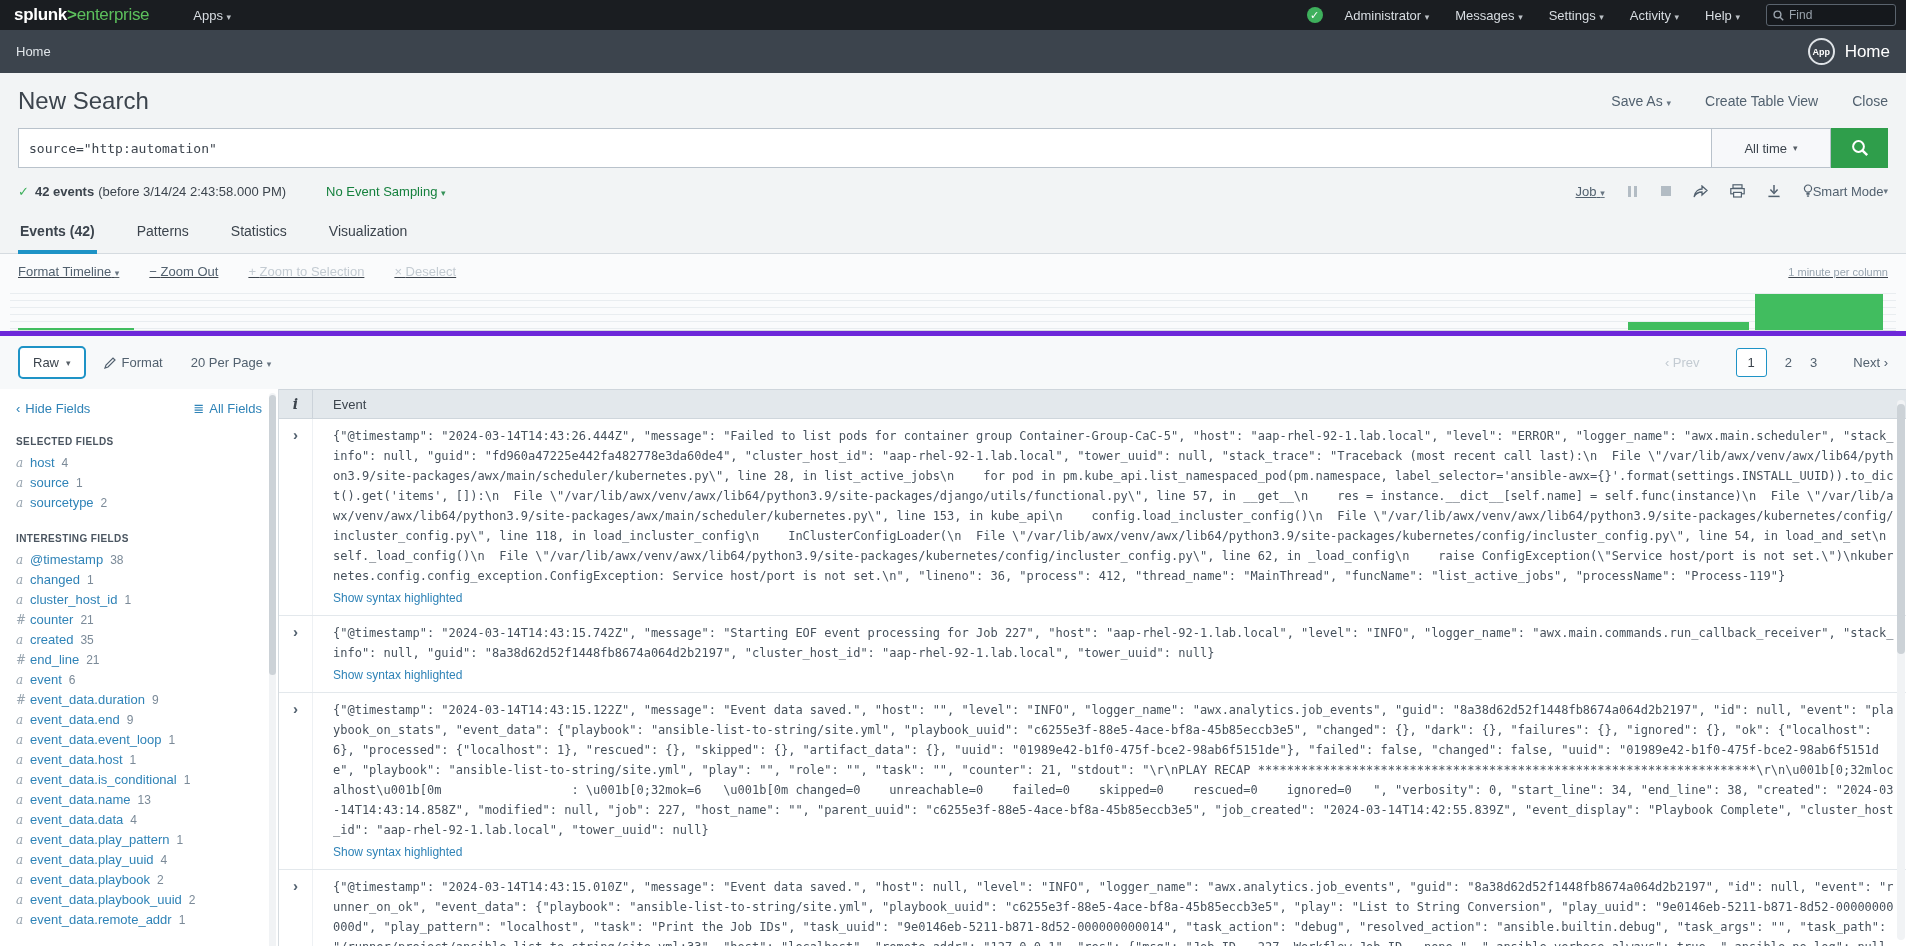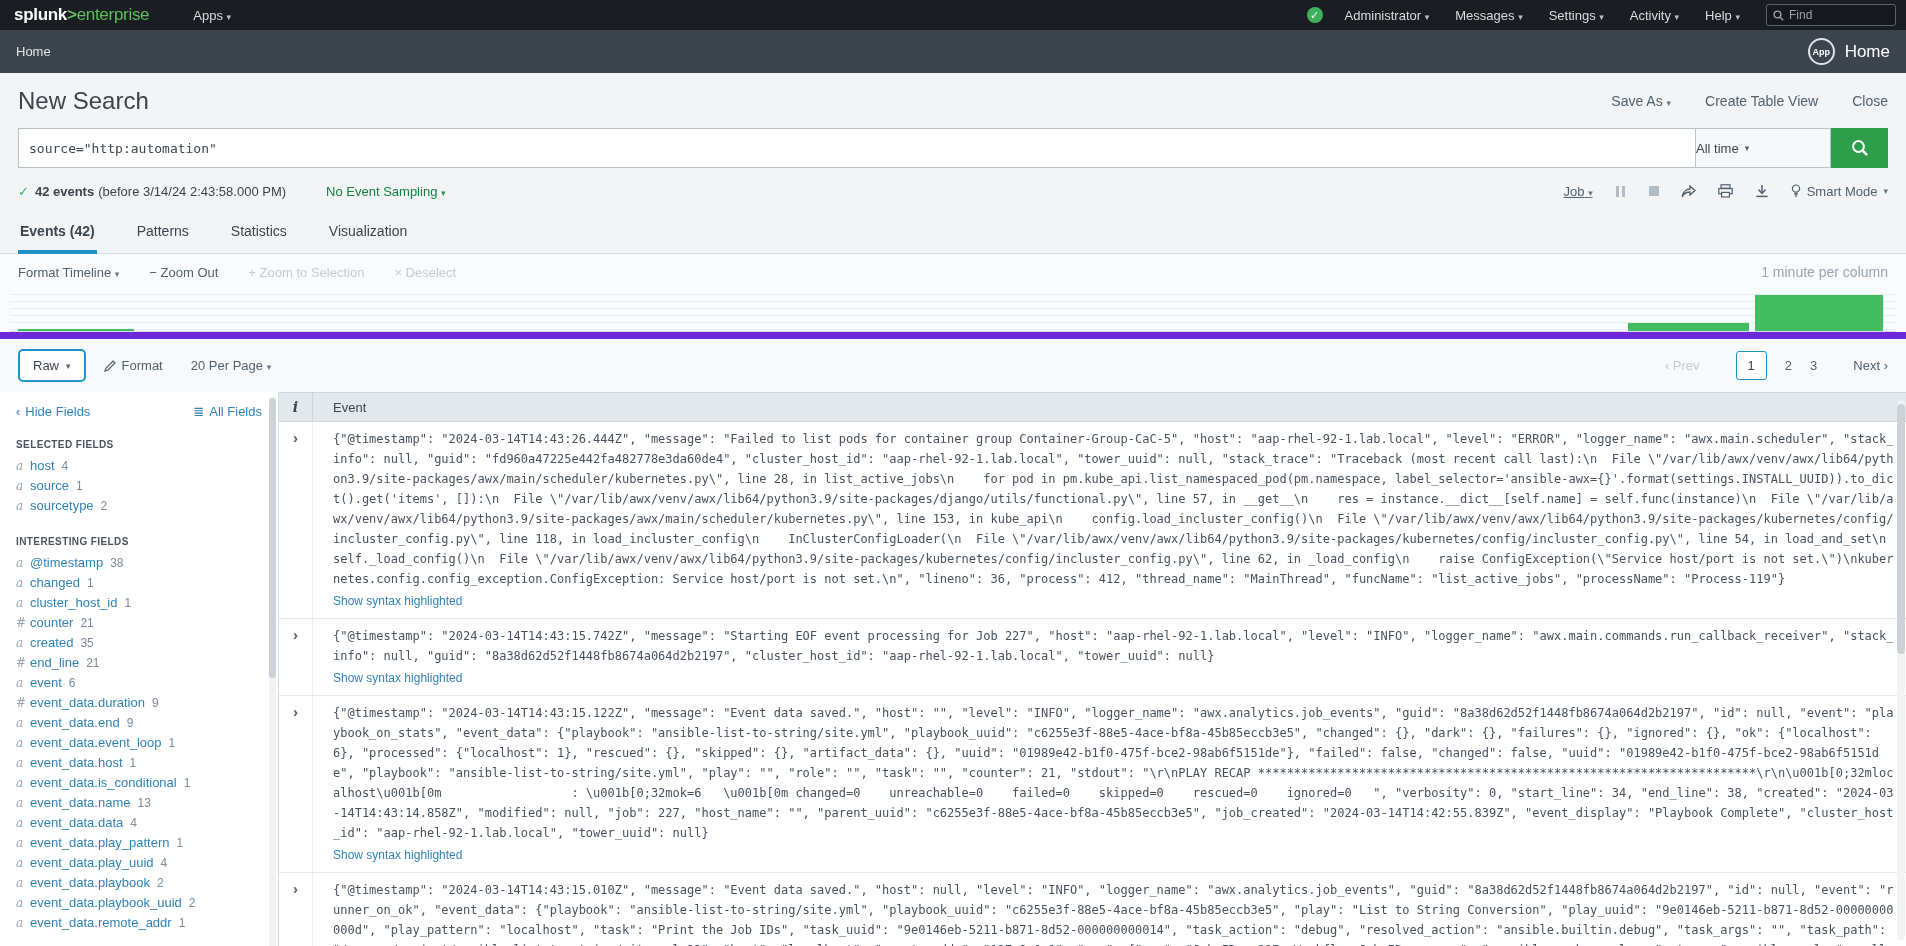--- a/index.html
+++ b/index.html
@@ -35,47 +35,47 @@
 
   
   .search-head { padding:14px 18px 0 18px; }
   .sh-row1 { display:flex; align-items:center; }
   .page-title { font-size:24px; font-weight:500; color:#3c444d; }
   .sh-actions { margin-left:auto; display:flex; gap:34px; }
   .sh-action { font-size:14px; color:#52616f; cursor:pointer; white-space:nowrap; }
   .sh-row2 { display:flex; margin-top:13px; height:40px; }
   .query-input { flex:1; border:1px solid #b9c2cb; border-right:none; background:#fff; padding:0 10px;
                  font-family:"DejaVu Sans Mono", monospace; font-size:13px; color:#3c444d; outline:none; }
-  .time-picker { width:136px; background:#f7f8fa; border:1px solid #b9c2cb; display:flex; align-items:center;
-                 gap:6px; font-size:13px; color:#3c444d; cursor:pointer; }
+  .time-picker { width:120px; background:#f7f8fa; border:1px solid #b9c2cb; display:flex; align-items:center;
+                 justify-content:center; gap:6px; font-size:13px; color:#3c444d; cursor:pointer; }
   .search-btn { width:57px; background:#2f9e4b; border:none; display:flex; align-items:center;
                 justify-content:center; cursor:pointer; }
   .sh-row3 { display:flex; align-items:center; margin-top:10px; height:26px; font-size:13px; }
   .ok-check { color:#3eb05c; font-size:13px; margin-right:6px; }
   .evt-count { font-weight:bold; color:#3c444d; }
   .evt-when { color:#3c444d; margin-left:4px; }
   .sampling { color:#15803d; margin-left:40px; cursor:pointer; }
   .job-cluster { margin-left:auto; display:flex; align-items:center; gap:22px; }
   .job-label { color:#52616f; cursor:pointer;text-decoration:underline; }
   .ic { display:inline-flex; align-items:center; justify-content:center; cursor:pointer; }
   .pause-ic i { display:inline-block; width:3px; height:11px; background:#b3bcc4; margin:0 1.5px; }
   .stop-ic i { display:inline-block; width:10px; height:10px; background:#b3bcc4; }
-  .smart { display:flex; align-items:center; gap:6px; color:#52616f; cursor:pointer; }
+  .smart { display:flex; align-items:center; color:#52616f; cursor:pointer; }
 
   
   .tabs { margin-top:9px; padding:0 18px; border-bottom:1px solid #d5dbe0; display:flex; gap:38px; background:#f2f4f5; }
   .tab { font-size:14px; color:#3c444d; padding:10px 2px 11px 2px; cursor:pointer; border-bottom:4px solid transparent; margin-bottom:-1px; }
   .tab.active { font-weight:bold; border-bottom-color:#1e93c6; }
 
   
-  .timeline { background:#fafbfc; border-bottom:7px solid #6d28d9; }
+  .timeline { background:#fafbfc; border-bottom:5px solid #6d28d9;text-decoration:underline; }
   .tl-controls { display:flex; align-items:center; padding:10px 18px 8px 18px; font-size:13px; }
   .tl-btn { color:#52616f; margin-right:30px; cursor:pointer; white-space:nowrap; }
   .tl-btn.disabled { color:#c3cbd2; cursor:default; }
-  .tl-scale { margin-left:auto; font-size:14px; color:#98a5b0; }
+  .tl-scale { margin-left:auto; font-size:11px; color:#98a5b0; }
   .tl-chart { position:relative; height:44px; margin:0 10px; border-bottom:1px solid #d5dbe0;
               background:repeating-linear-gradient(to bottom,#fafbfc 0,#fafbfc 6px,#e9edf0 6px,#e9edf0 7px); }
   .tl-bar { position:absolute; bottom:0; background:#41bd5f; cursor:pointer; }
 
   
   .raw-row { display:flex; align-items:center; padding:10px 18px; background:#f7f9fa; }
   .raw-btn { border:2px solid #1e93c6; border-radius:5px; background:#fff; padding:7px 13px; font-size:13px;
              color:#3c444d; display:flex; align-items:center; gap:7px; cursor:pointer; }
   .fmt-btn { display:flex; align-items:center; gap:6px; margin-left:18px; font-size:13px; color:#52616f; cursor:pointer; }
   .perpage { margin-left:28px; font-size:13px; color:#52616f; cursor:pointer; }

